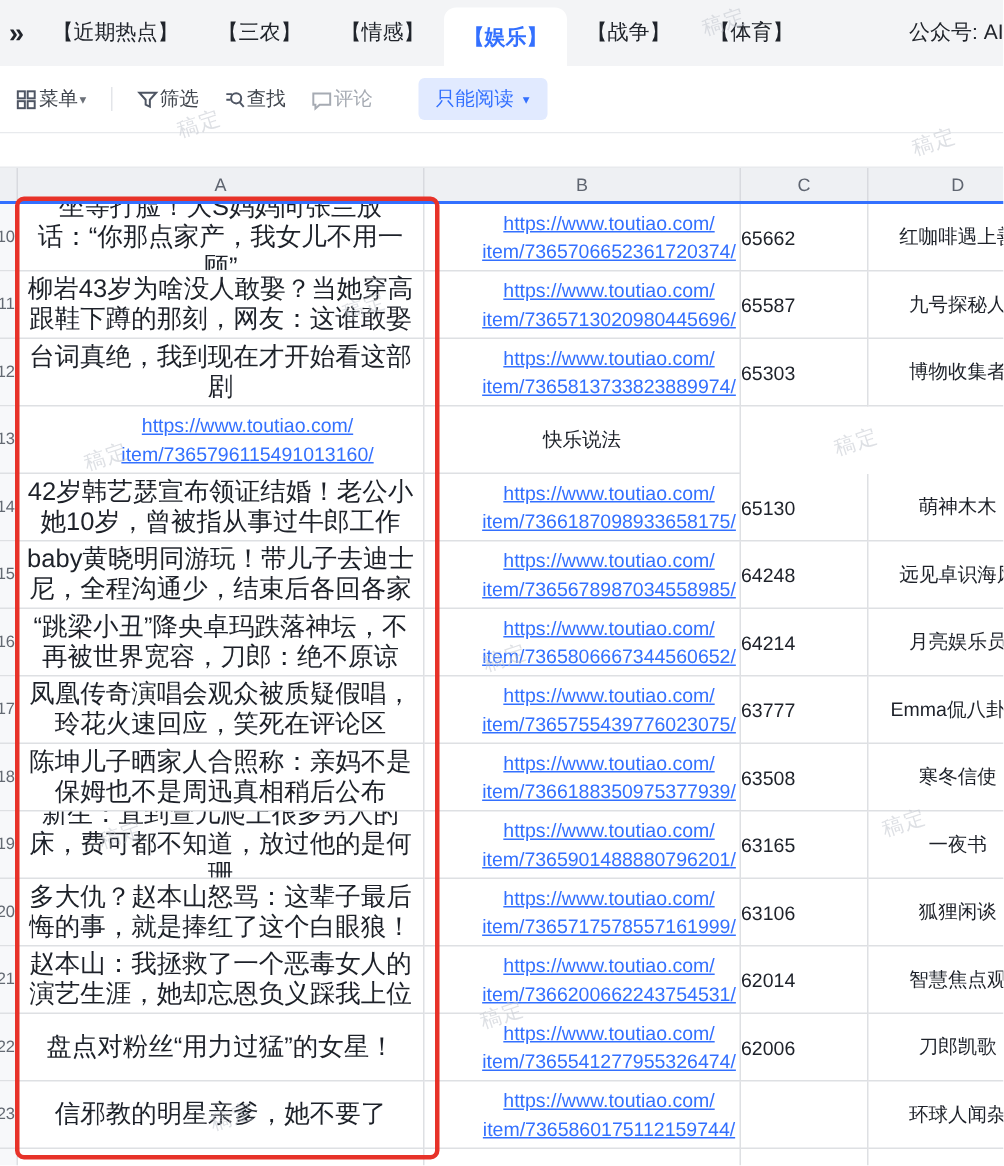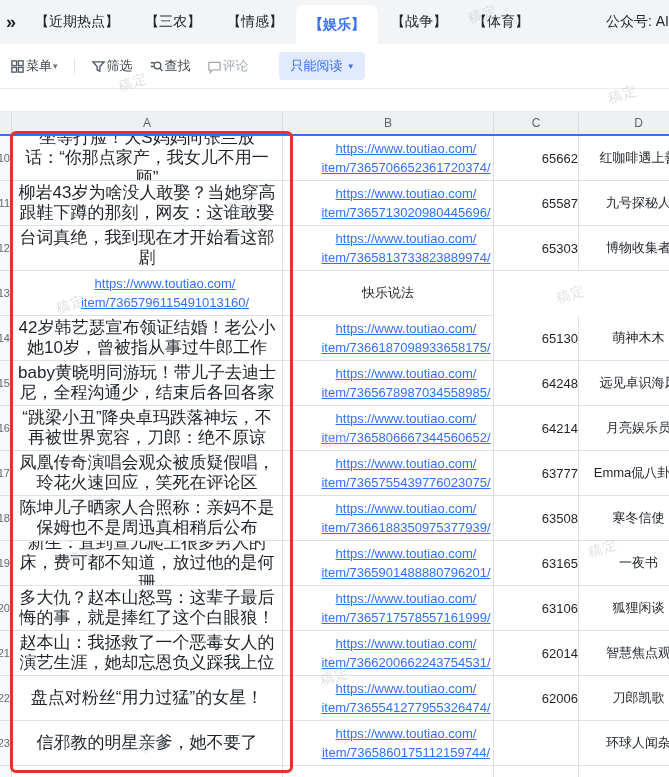--- a/index.html
+++ b/index.html
@@ -37,21 +37,21 @@
          border-right:1px solid #d8dadf;cursor:pointer;}
   .corner{background:#eef0f3;border-right:1px solid #d8dadf;}
   .row{height:45px;background:#fff;}
   .cell{border-right:1px solid #dee0e3;border-bottom:1px solid #dee0e3;overflow:hidden;}
   .rn{position:relative;background:#f7f8fa;}
   .rn-t{position:absolute;right:1px;top:50%;transform:translateY(-50%);font-size:11px;color:#646a73;white-space:nowrap;}
   .ca{display:flex;align-items:center;justify-content:center;text-align:center;
       padding:1px 5px;font-size:17px;line-height:20px;color:#1d2129;cursor:cell;}
   .cb{display:flex;flex-direction:column;align-items:center;justify-content:center;cursor:cell;}
   .cb a{color:#3370ff;text-decoration:underline;font-size:13px;line-height:19px;white-space:nowrap;padding-left:36px;}
-  .cc{display:flex;align-items:center;justify-content:flex-end;font-size:13px;color:#1d2129;cursor:cell;}
+  .cc{display:flex;align-items:center;justify-content:flex-start;font-size:13px;color:#1d2129;cursor:cell;}
   .cd{display:flex;align-items:center;justify-content:center;font-size:13px;color:#1d2129;white-space:nowrap;cursor:cell;}
 
   
   .redbox{position:absolute;left:10px;top:131px;width:277px;height:636px;border:3px solid #e73229;
           border-radius:6px;pointer-events:none;z-index:6;}
   .wm{position:absolute;color:#c3c7cf;opacity:.55;font-size:14px;letter-spacing:1px;
       transform:rotate(-18deg);z-index:5;pointer-events:none;}
   .w1{left:118px;top:74px}.w2{left:468px;top:6px}.w3{left:608px;top:86px}
   .w4{left:228px;top:196px}.w5{left:56px;top:296px}.w6{left:556px;top:286px}
   .w7{left:322px;top:430px}.w8{left:66px;top:548px}.w9{left:588px;top:540px}

